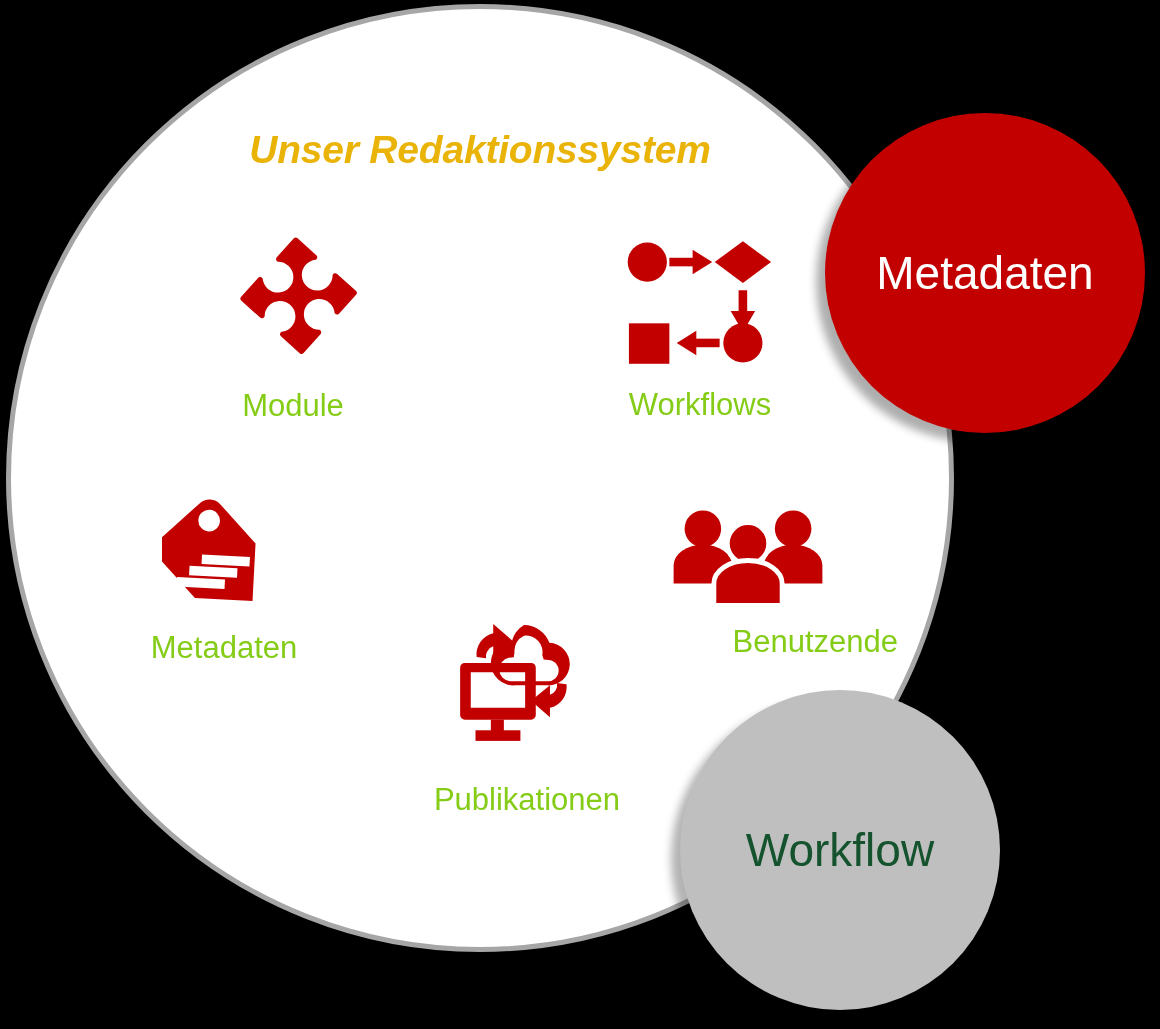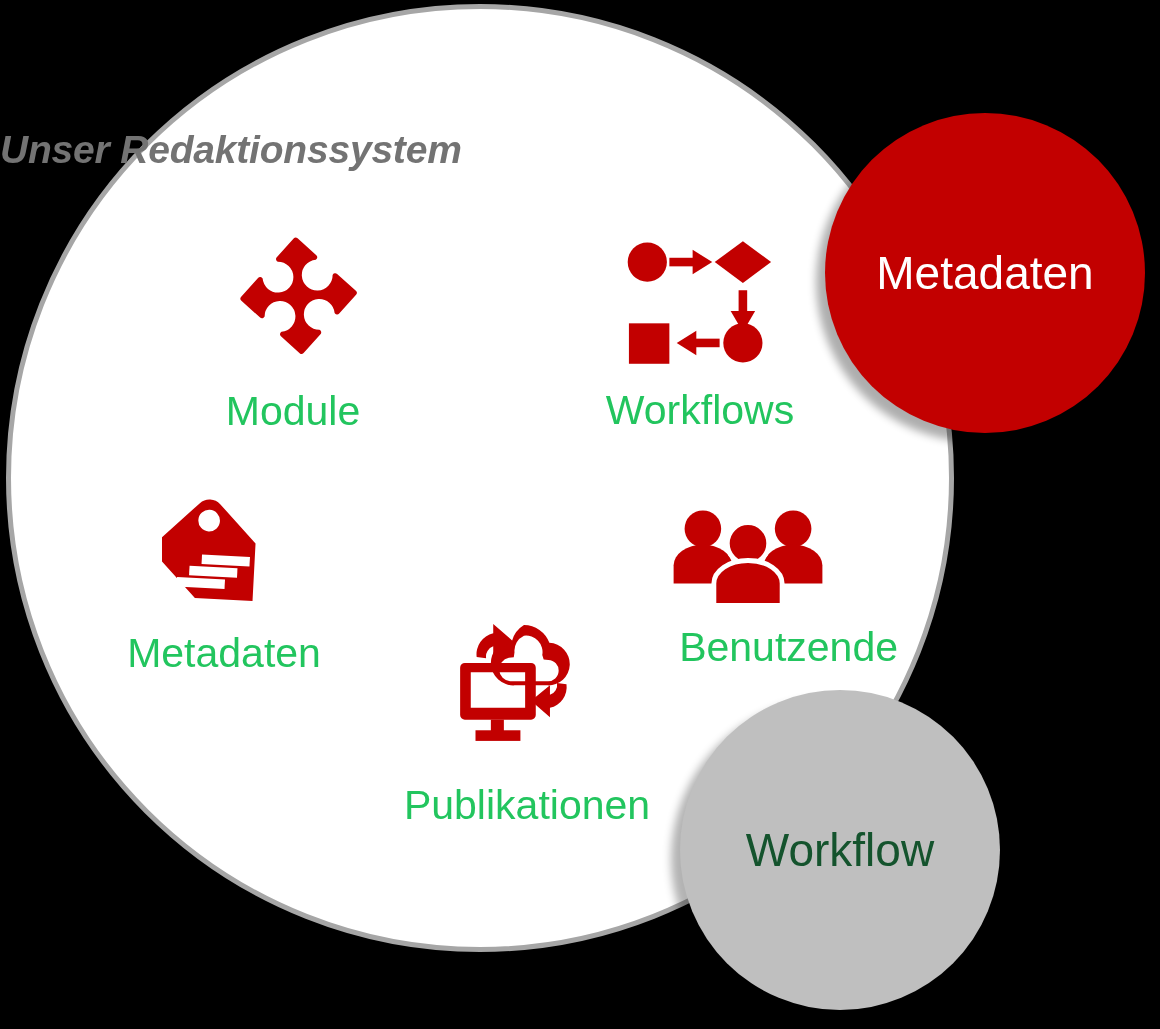--- a/index.html
+++ b/index.html
@@ -31,40 +31,40 @@
     background: #ffffff;
     border: 5px solid #a6a6a6;
     box-sizing: border-box;
   }
 
   .diagram-title {
     position: absolute;
     left: 0;
     top: 128px;
     width: 960px;
-    text-align: left;
+    text-align: center;
     font-size: 39px;
     font-weight: bold;
     font-style: italic;
-    color: #737373;
+    color: #eab308;
     letter-spacing: -0.2px;
   }
 
   
   .icon-item {
     position: absolute;
     text-align: center;
   }
   .icon-art {
     position: relative;
     margin: 0 auto;
   }
   .icon-label {
-    font-size: 41px;
-    color: #22c55e;
+    font-size: 31px;
+    color: #84cc16;
     line-height: 1.05;
     white-space: nowrap;
   }
 
   #item-module      { left: 168px; top: 232px; width: 250px; }
   #item-workflows   { left: 570px; top: 240px; width: 260px; }
   #item-metadaten   { left: 100px; top: 492px; width: 248px; }
   #item-benutzende  { left: 598px; top: 508px; width: 300px; text-align: right; }
   #item-publikationen { left: 382px; top: 618px; width: 290px; }
 

